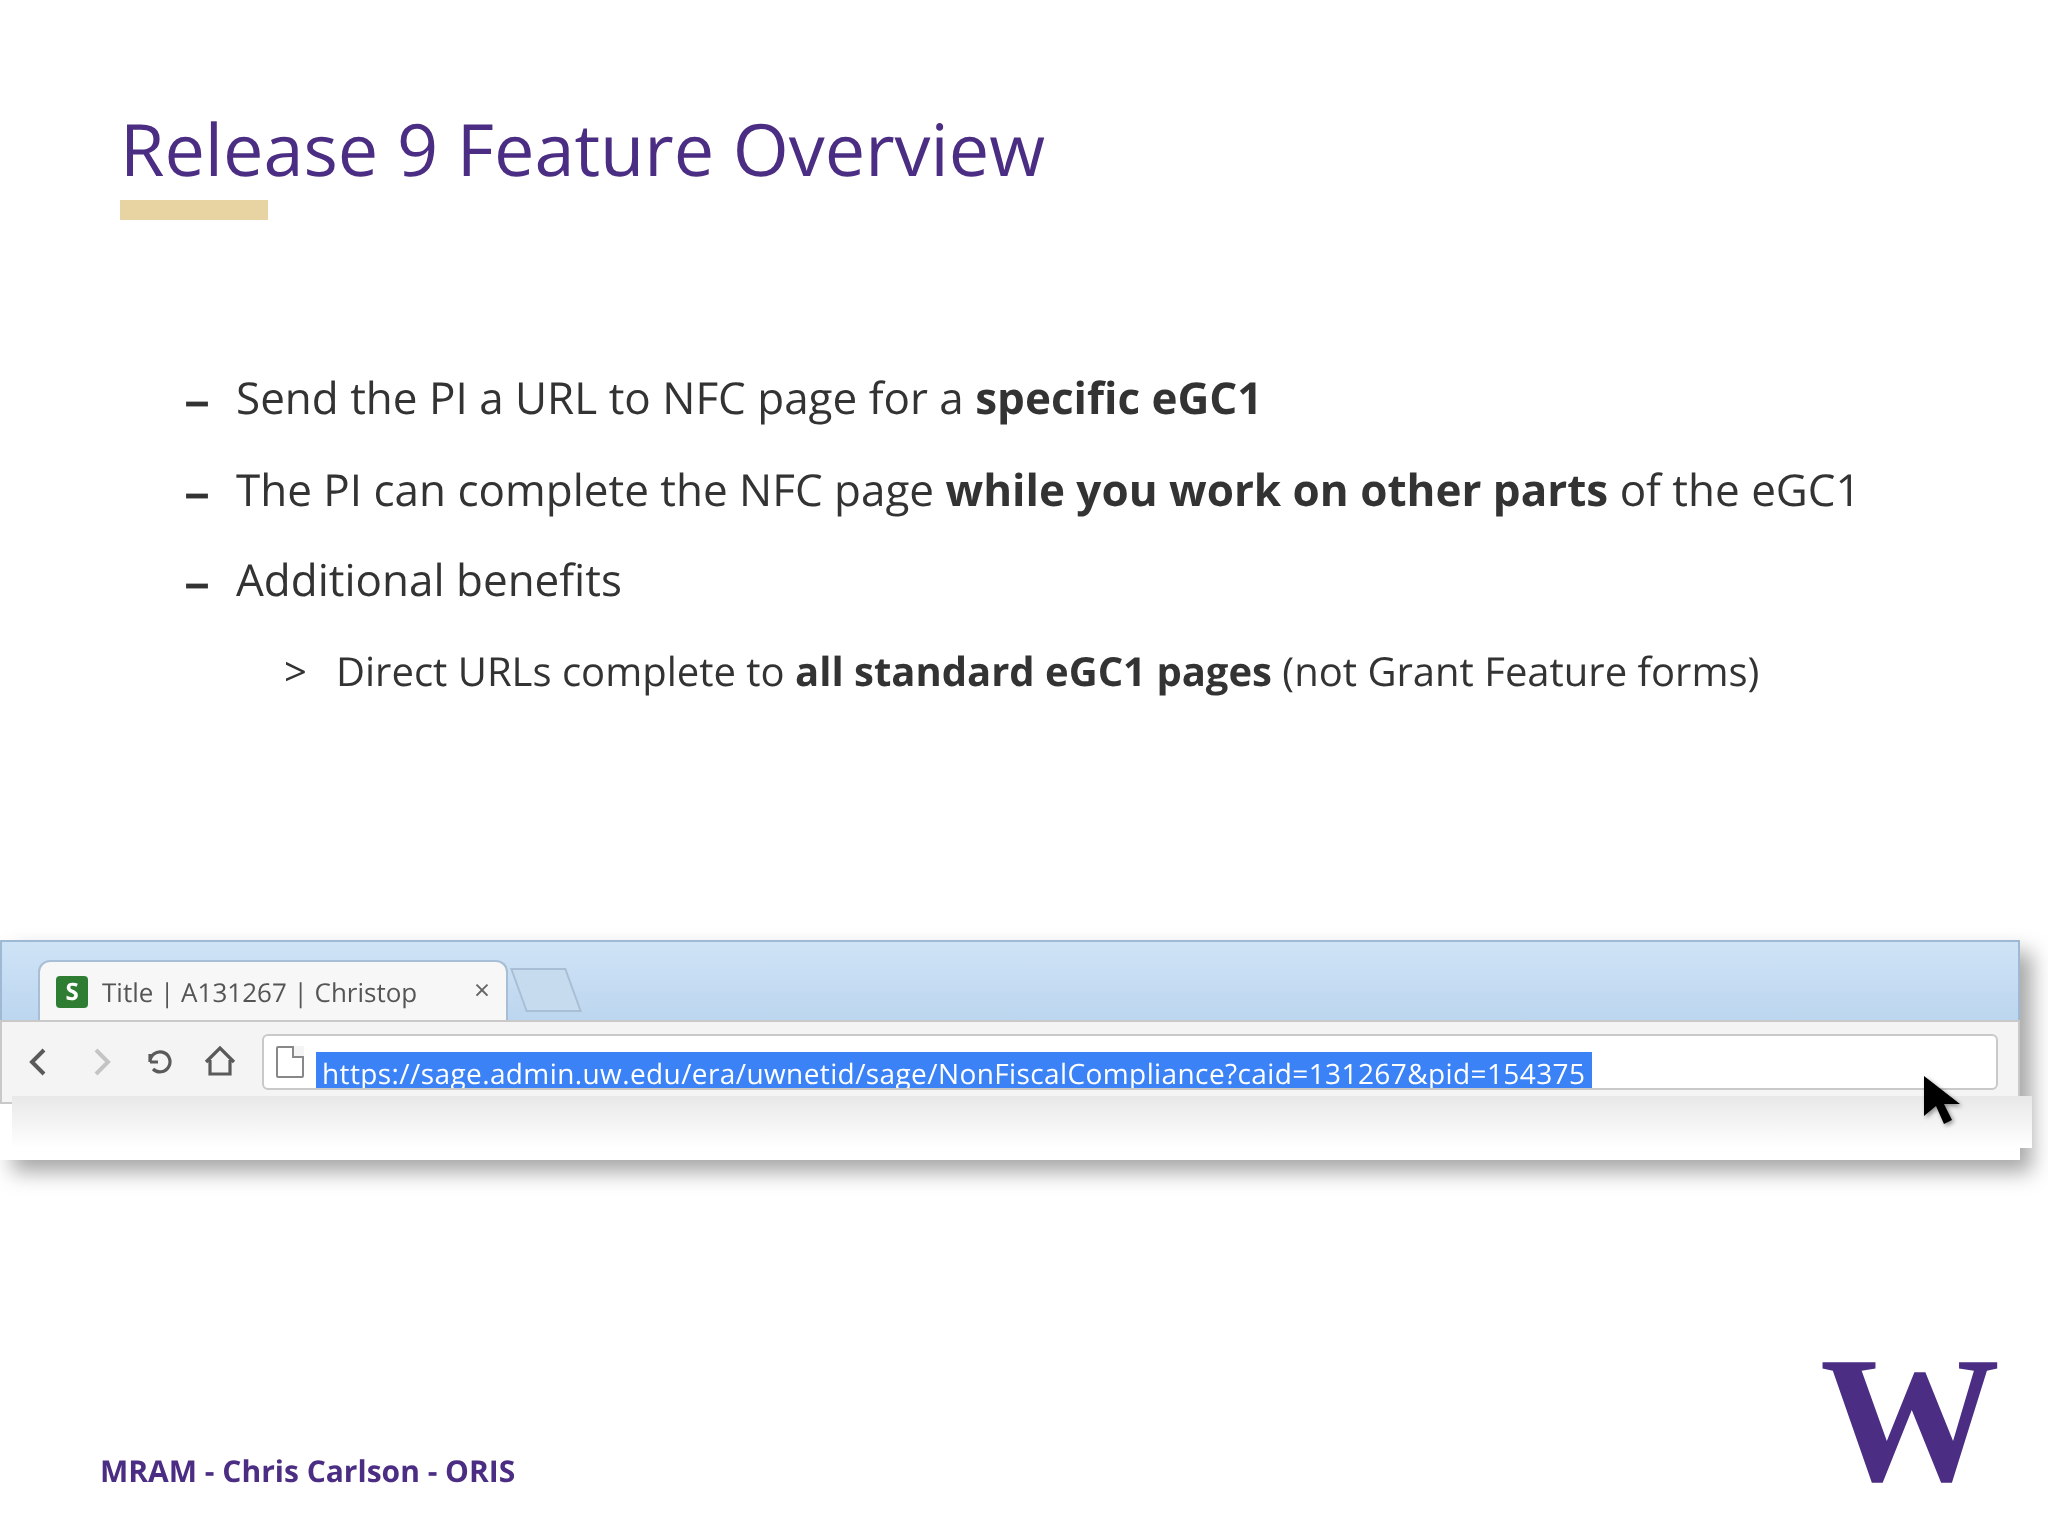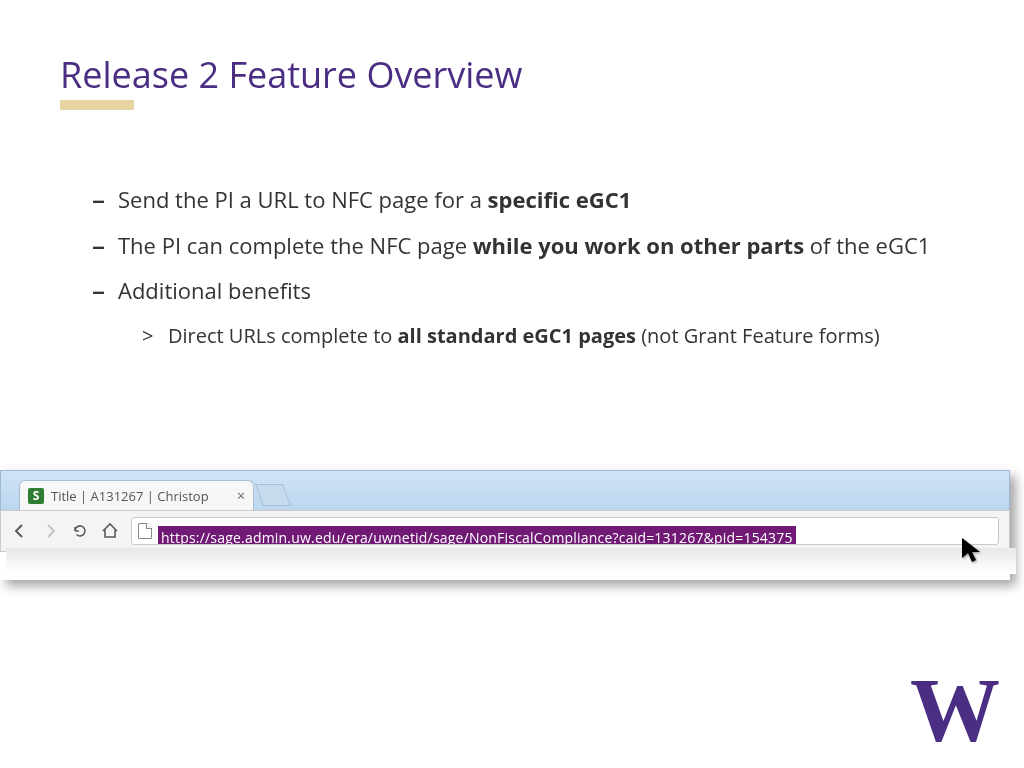--- a/index.html
+++ b/index.html
@@ -22,34 +22,34 @@
   .favicon { width: 16px; height: 16px; background: #2e7d32; color: #fff; font-size: 12px; font-weight: 700; display: flex; align-items: center; justify-content: center; border-radius: 2px; }
   .tab-title { flex: 1; white-space: nowrap; overflow: hidden; text-overflow: clip; }
   .tab-close { font-size: 14px; color: #666; }
   .newtab { position: absolute; left: 258px; bottom: 4px; width: 28px; height: 22px; background: #c7dbef; border: 1px solid #a8bed5; transform: skewX(20deg); }
   .toolbar { height: 42px; background: #f4f4f4; border: 1px solid #c9c9c9; display: flex; align-items: center; padding: 0 10px; gap: 12px; }
   .toolbar .nav-ico { width: 18px; height: 18px; display: flex; align-items: center; justify-content: center; color: #5a5a5a; font-size: 18px; }
   .toolbar .nav-ico.dim { color: #bcbcbc; }
   .omnibox { flex: 1; height: 28px; border: 1px solid #c9c9c9; border-radius: 3px; background: #fff; display: flex; align-items: center; padding: 0 6px; gap: 6px; overflow: hidden; }
   .page-ico { width: 14px; height: 16px; border: 1px solid #888; border-radius: 1px; position: relative; }
   .page-ico::after { content: ""; position: absolute; right: -1px; top: -1px; width: 5px; height: 5px; background: #f4f4f4; border-left: 1px solid #888; border-bottom: 1px solid #888; }
-  .url-sel { background: #701a75; color: #fff; font-size: 14px; padding: 2px 3px; white-space: nowrap; letter-spacing: .2px; margin-top: 12px; }
+  .url-sel { background: #3b82f6; color: #fff; font-size: 14px; padding: 2px 3px; white-space: nowrap; letter-spacing: .2px; margin-top: 12px; }
   .cursor { position: absolute; right: 24px; top: 66px; }
   .cursor svg { filter: drop-shadow(1px 1px 1px rgba(0,0,0,.4)); }
 
   .footer { position: absolute; left: 50px; bottom: 22px; font-size: 15px; font-weight: 700; color: #4b2e83; }
   .w-logo { position: absolute; right: 30px; bottom: 12px; font-family: Georgia, "Times New Roman", serif; font-weight: 900; font-size: 90px; color: #4b2e83; letter-spacing: -6px; line-height: 1; }
   .frame-shadow { position: absolute; left: 6px; top: 78px; width: 1010px; height: 26px; background: linear-gradient(#e8e8e8, #fff); }
 </style>
 </head>
 <body>
 
 <div class="slide">
 
-  <div class="title">Release 2 Feature Overview</div>
+  <div class="title">Release 9 Feature Overview</div>
   <div class="accent-bar"></div>
 
 
   <div class="body">
     <div class="lvl1">
       <span>Send the PI a URL to NFC page for a </span><span class="b">specific eGC1</span>
     </div>
     <div class="lvl1">
       <span>The PI can complete the NFC page </span><span class="b">while you work on other parts</span><span> of the eGC1</span>
     </div>
@@ -97,15 +97,16 @@
       </div>
     </div>
     <div class="frame-shadow"></div>
     <div class="cursor">
       <svg width="26" height="30" viewBox="0 0 26 30">
           <polygon points="2,2 2,22 8,17 12,26 16,24 12,16 20,16" fill="#000"></polygon>
         </svg>
     </div>
   </div>
 
+  <div class="footer">MRAM - Chris Carlson - ORIS</div>
   <div class="w-logo">W</div>
 
 </div>
 
 </body></html>

